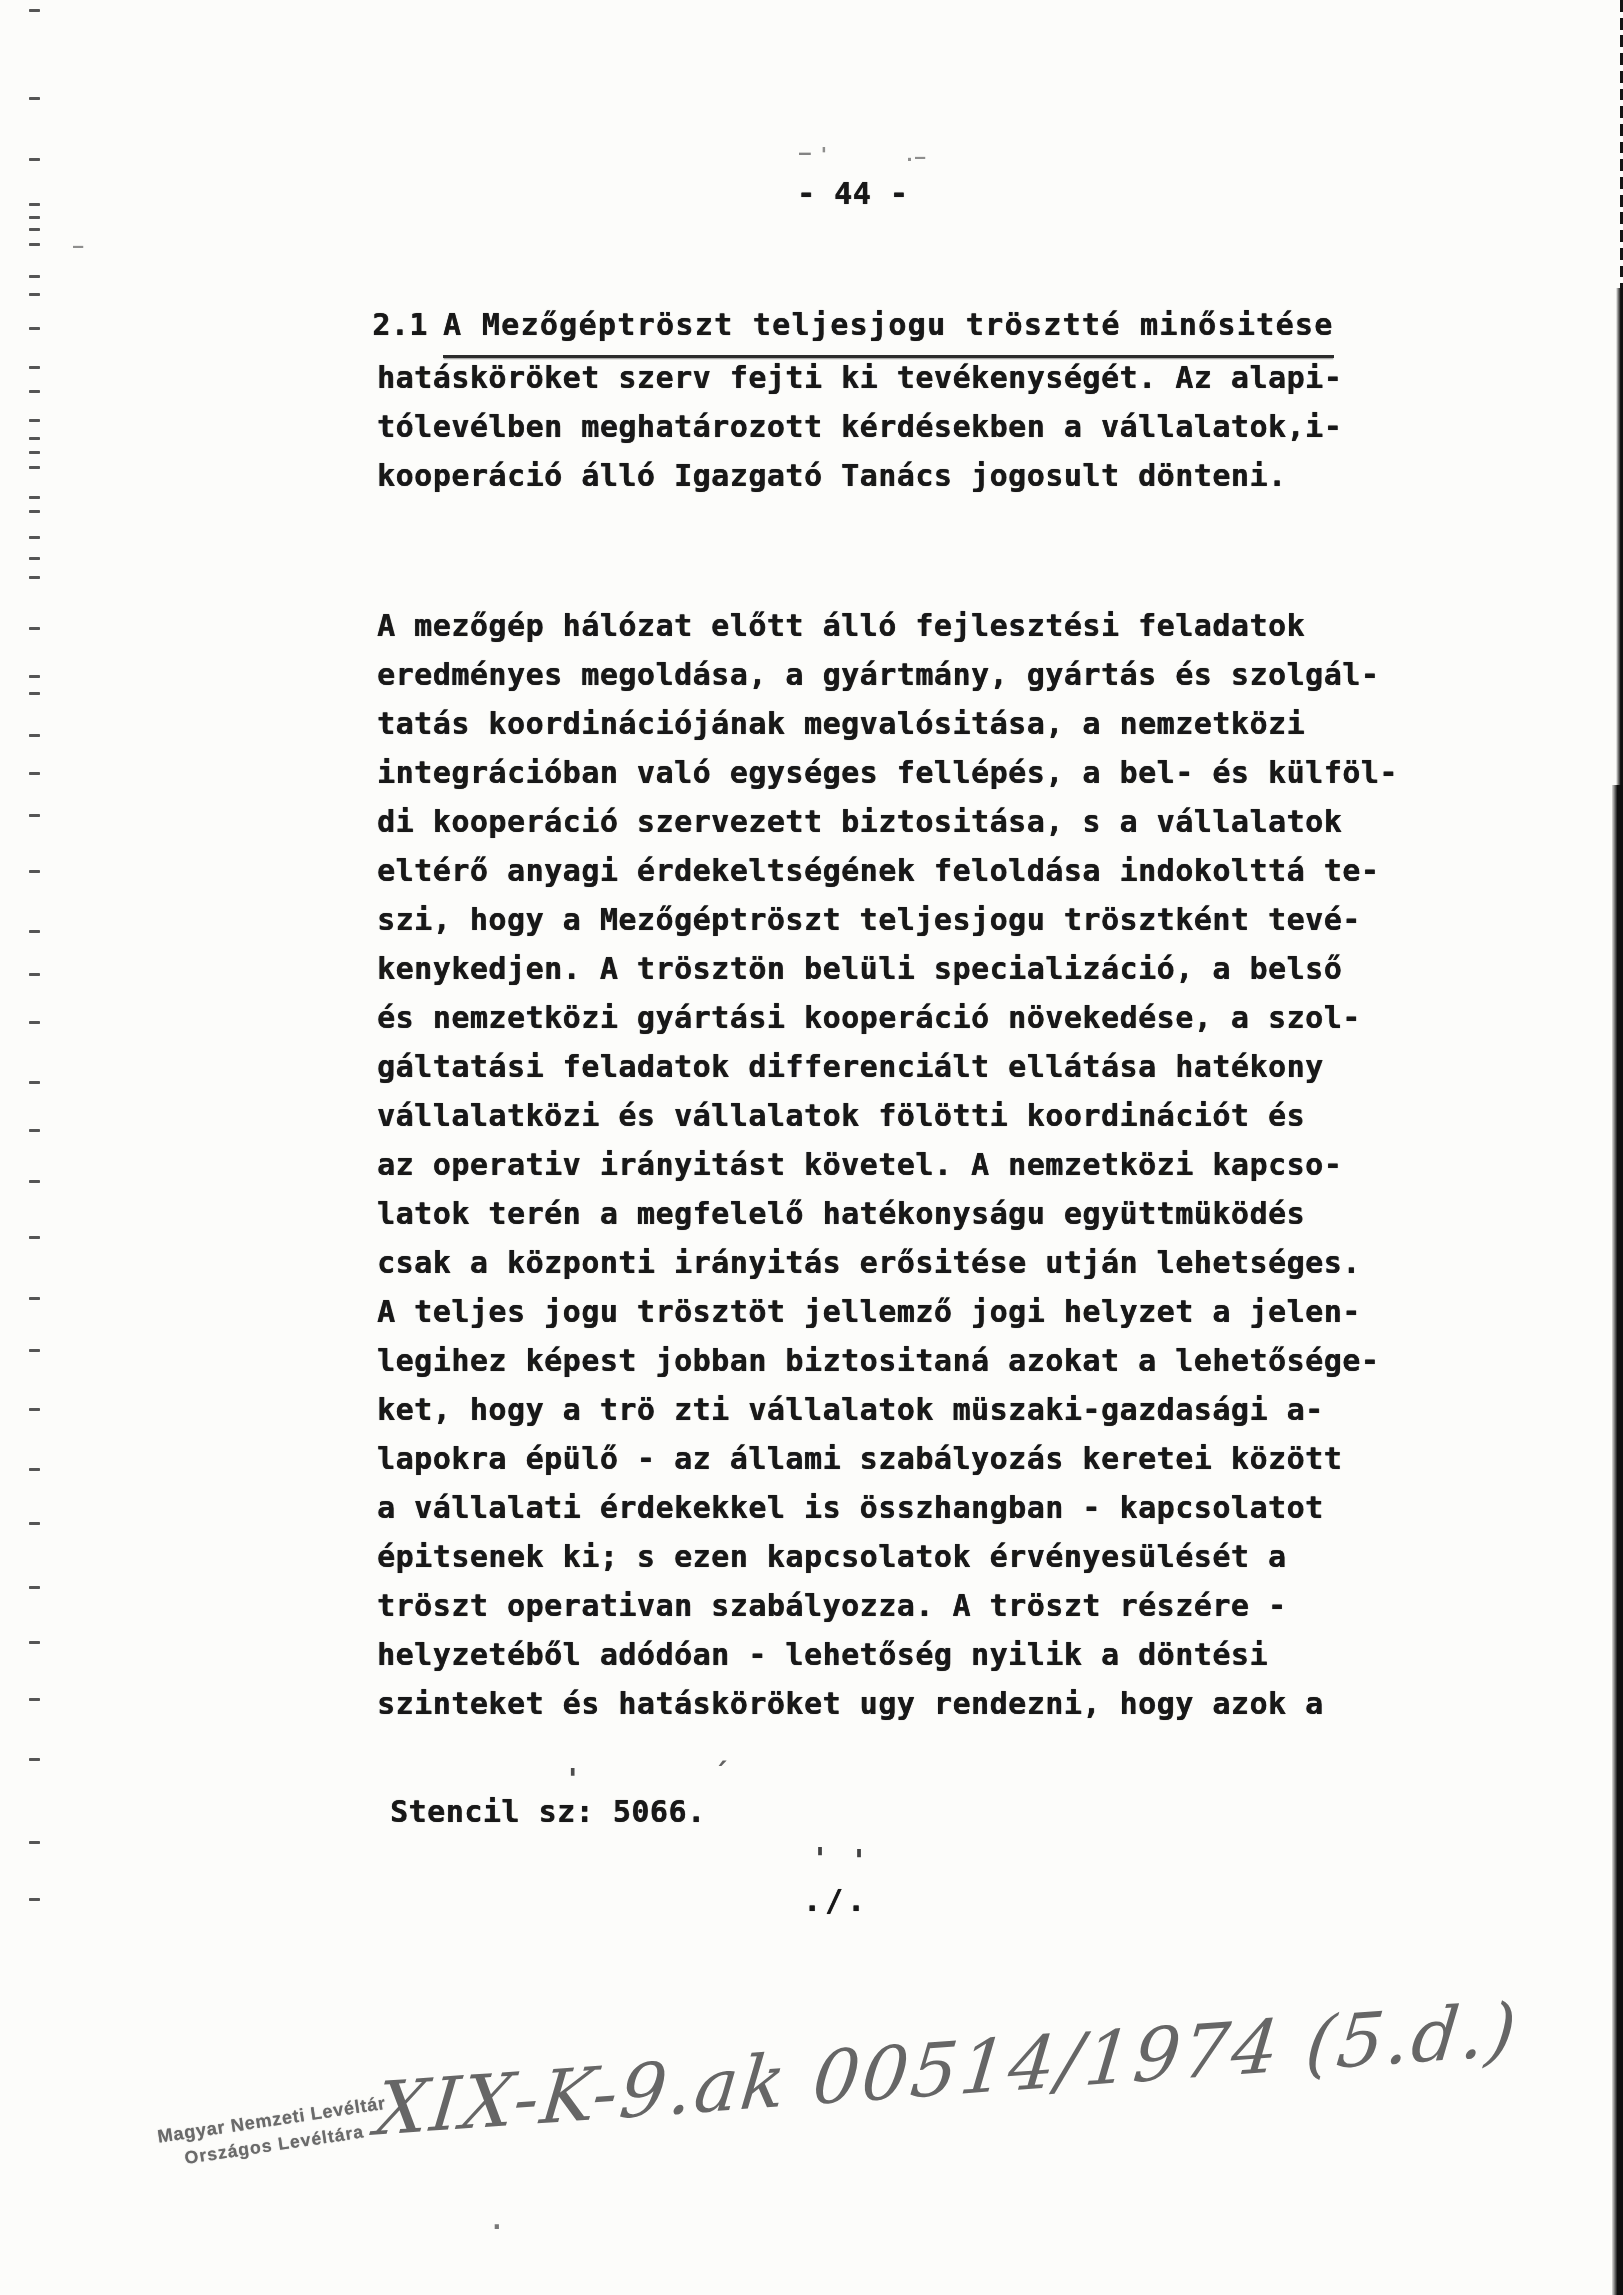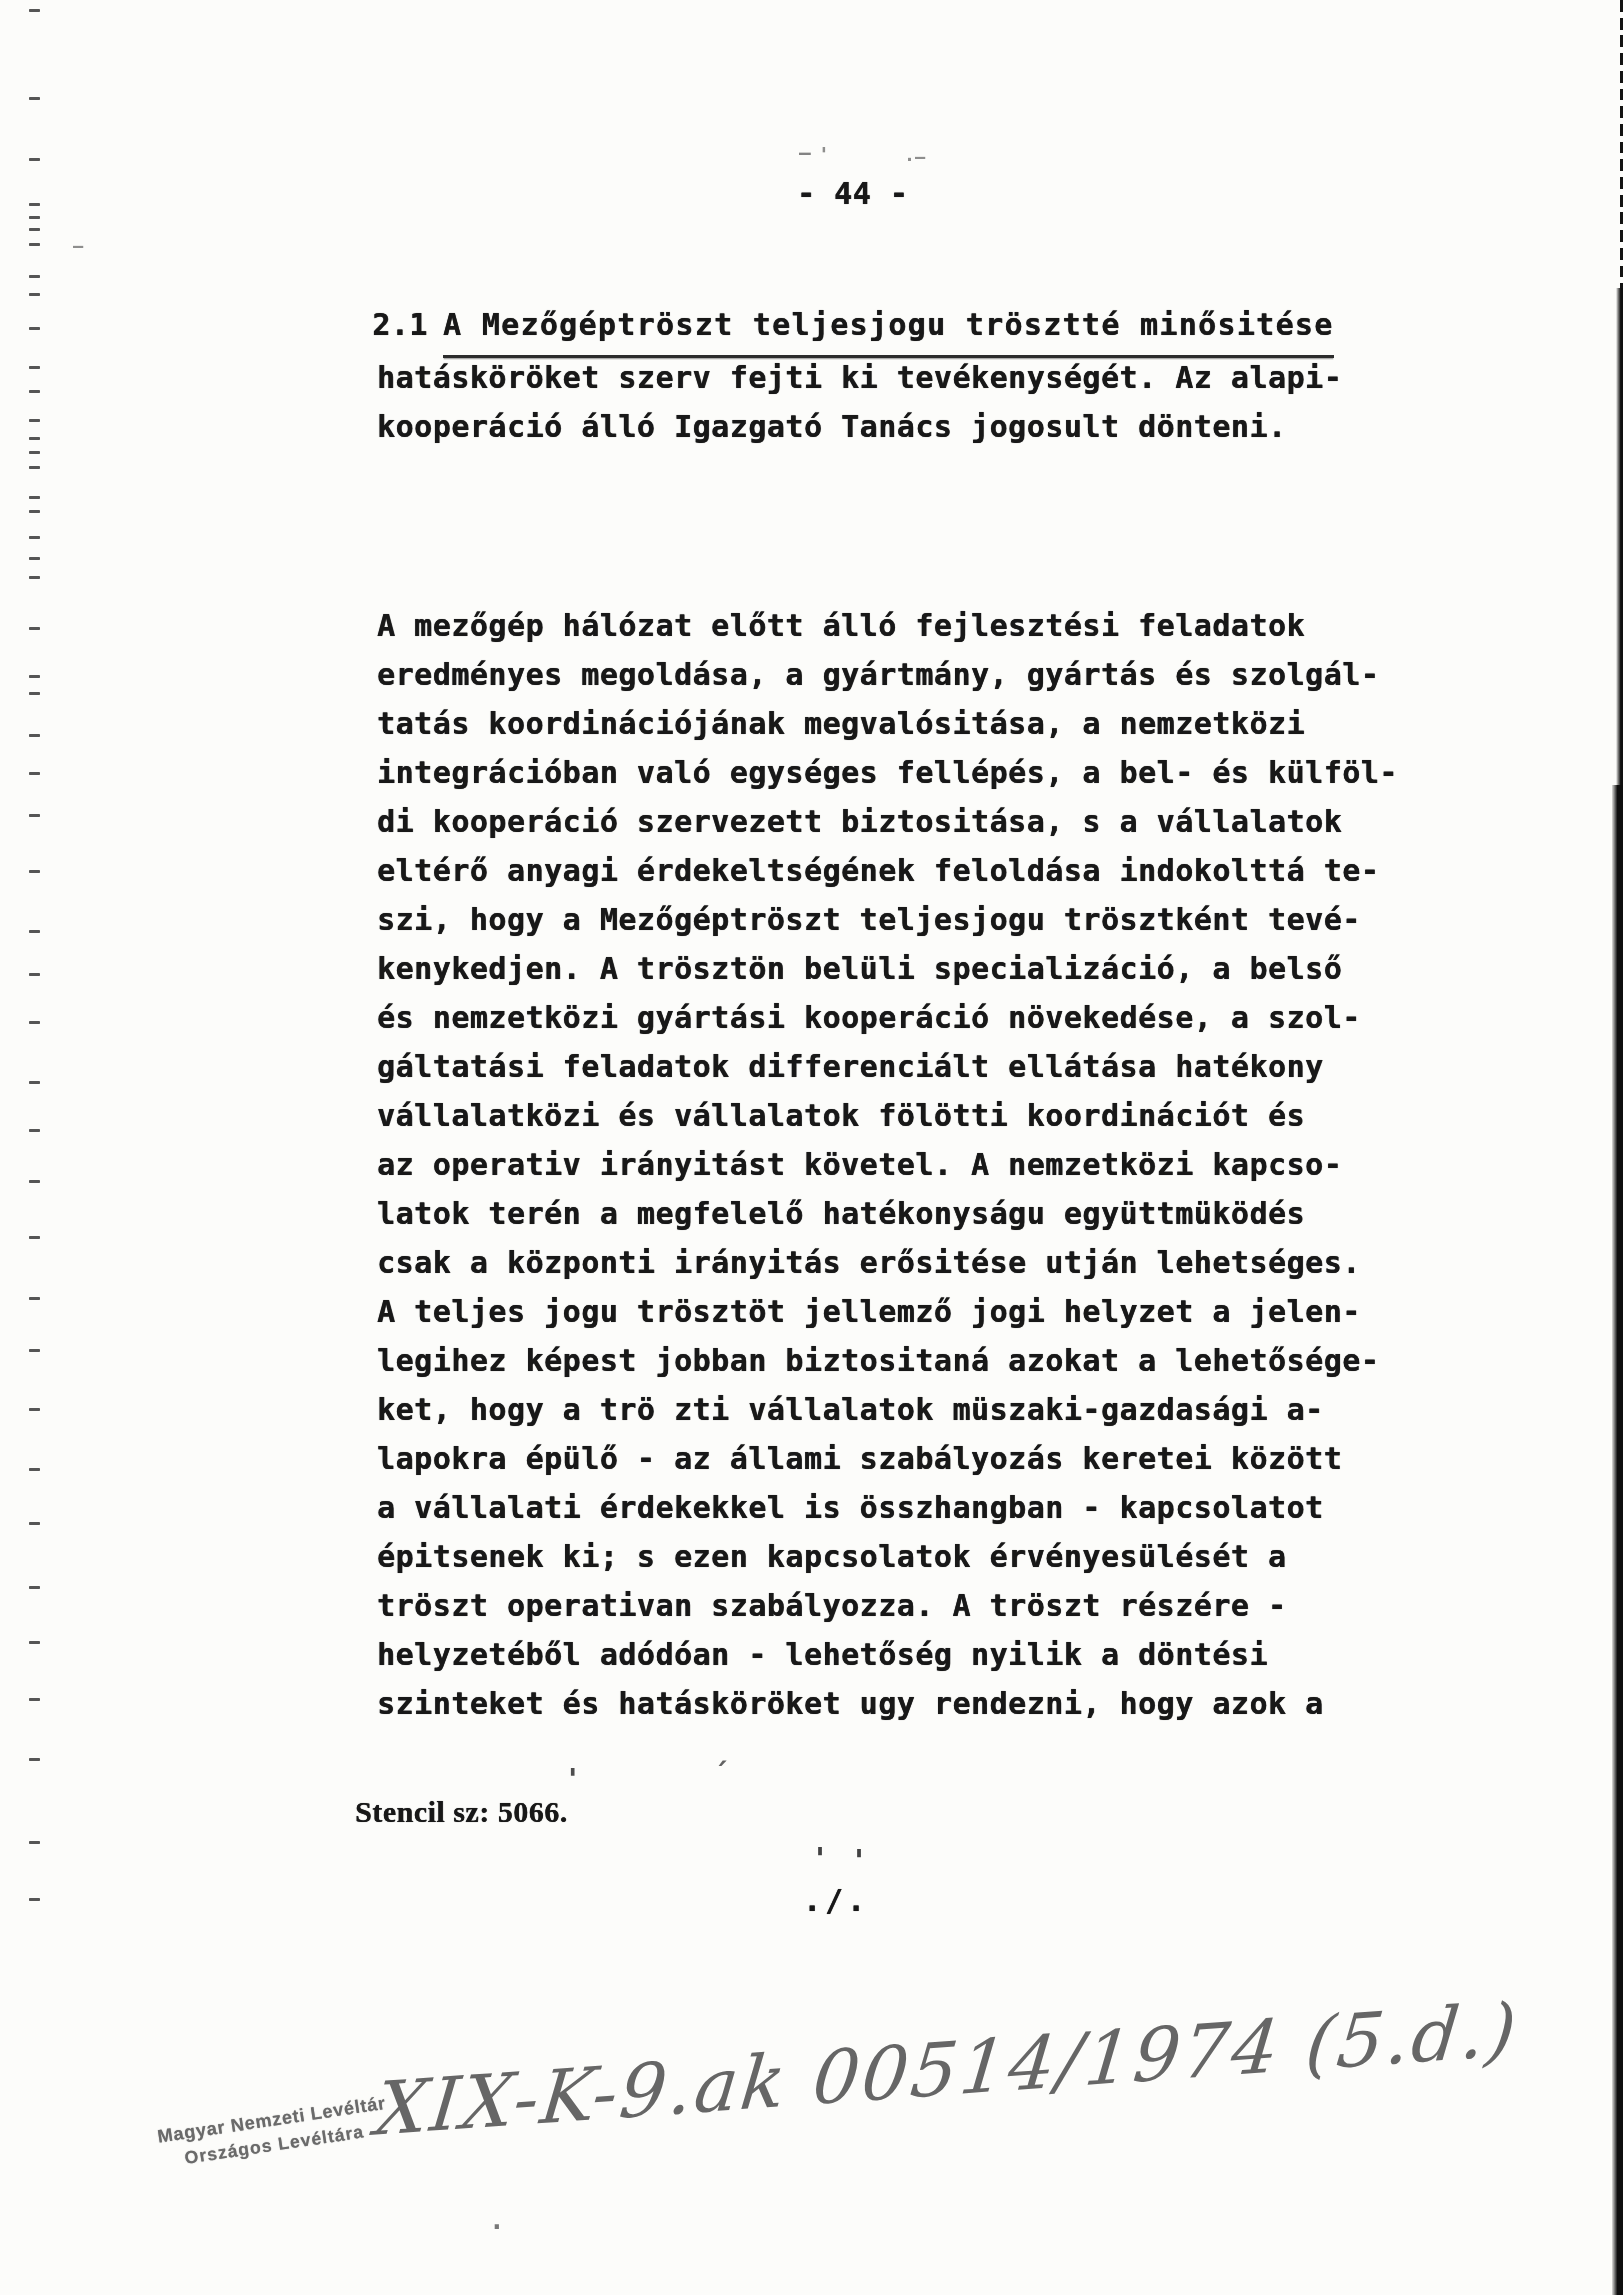--- a/index.html
+++ b/index.html
@@ -27,21 +27,21 @@
   .heading { top:251px; left:298px; }
   .heading .h-num { margin-right:15px; display:inline-block; }
   .heading .h-title {
     letter-spacing:1.3px;
     border-bottom:3.3px solid rgba(15,15,15,0.88);
     box-shadow:0 2px 0 -0.7px rgba(20,20,20,0.35);
     padding-bottom:13px;
   }
   .para1 { top:353px;  left:377px; }
   .para2 { top:601px;  left:377px; }
-  .stencil { top:1787px; left:355px;font-family:Liberation Serif, serif; }
+  .stencil { top:1787px; left:390px; }
   .continuation { top:1876px; left:803px; letter-spacing:3.9px; }
 
   
   .stamp {
     position:absolute; left:156px; top:2126px;
     transform:rotate(-8.5deg); transform-origin:left top;
     font-family:"Liberation Sans", sans-serif;
     font-weight:bold;
     color:#4b4b4b; opacity:0.82;
     text-shadow:0 0 1px #777;
@@ -83,21 +83,21 @@
 <body>
 
 <div class="page">
 
   <div class="type page-number">- 44 -</div>
 
   <div class="type heading">
     <span class="h-num">2.1</span><span class="h-title">A Mezőgéptröszt teljesjogu trösztté minősitése</span>
   </div>
 
-  <div class="type para1"><div class="tline">hatásköröket szerv fejti ki tevékenységét. Az alapi-</div><div class="tline">kooperáció álló Igazgató Tanács jogosult dönteni.</div></div>
+  <div class="type para1"><div class="tline">hatásköröket szerv fejti ki tevékenységét. Az alapi-</div><div class="tline">tólevélben meghatározott kérdésekben a vállalatok,i-</div><div class="tline">kooperáció álló Igazgató Tanács jogosult dönteni.</div></div>
 
   <div class="type para2"><div class="tline">A mezőgép hálózat előtt álló fejlesztési feladatok</div><div class="tline">eredményes megoldása, a gyártmány, gyártás és szolgál-</div><div class="tline">tatás koordinációjának megvalósitása, a nemzetközi</div><div class="tline">integrációban való egységes fellépés, a bel- és külföl-</div><div class="tline">di kooperáció szervezett biztositása, s a vállalatok</div><div class="tline">eltérő anyagi érdekeltségének feloldása indokolttá te-</div><div class="tline">szi, hogy a Mezőgéptröszt teljesjogu trösztként tevé-</div><div class="tline">kenykedjen. A trösztön belüli specializáció, a belső</div><div class="tline">és nemzetközi gyártási kooperáció növekedése, a szol-</div><div class="tline">gáltatási feladatok differenciált ellátása hatékony</div><div class="tline">vállalatközi és vállalatok fölötti koordinációt és</div><div class="tline">az operativ irányitást követel. A nemzetközi kapcso-</div><div class="tline">latok terén a megfelelő hatékonyságu együttmüködés</div><div class="tline">csak a központi irányitás erősitése utján lehetséges.</div><div class="tline">A teljes jogu trösztöt jellemző jogi helyzet a jelen-</div><div class="tline">legihez képest jobban biztositaná azokat a lehetősége-</div><div class="tline">ket, hogy a trö zti vállalatok müszaki-gazdasági a-</div><div class="tline">lapokra épülő - az állami szabályozás keretei között</div><div class="tline">a vállalati érdekekkel is összhangban - kapcsolatot</div><div class="tline">épitsenek ki; s ezen kapcsolatok érvényesülését a</div><div class="tline">tröszt operativan szabályozza. A tröszt részére -</div><div class="tline">helyzetéből adódóan - lehetőség nyilik a döntési</div><div class="tline">szinteket és hatásköröket ugy rendezni, hogy azok a</div></div>
 
   <div class="type stencil">Stencil sz: 5066.</div>
 
   <div class="type continuation">./.</div>
 
   <div class="stamp">
     <div class="s1">Magyar Nemzeti Levéltár</div>
     <div class="s2">Országos Levéltára</div>

